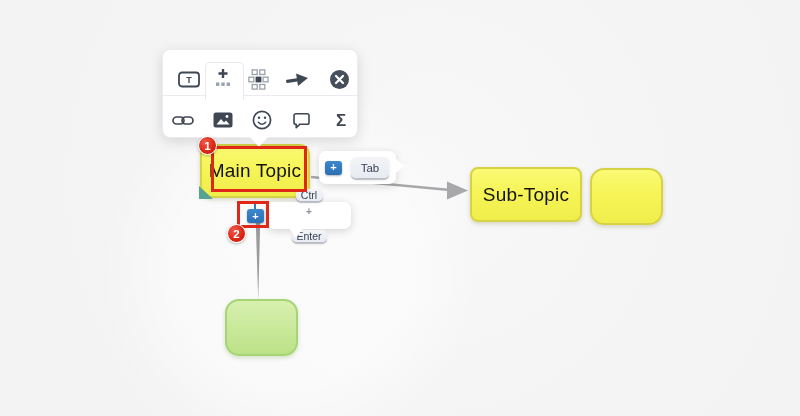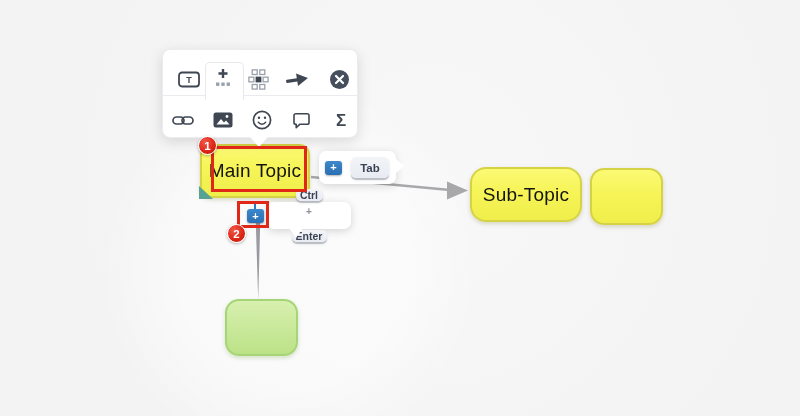--- a/index.html
+++ b/index.html
@@ -27,21 +27,21 @@
     background:linear-gradient(180deg,#fbfa74 0%,#f6f457 45%,#f0ee4b 100%);
     border:2px solid #d5d246;
     box-shadow:0 2px 4px rgba(130,130,60,.28);
   }
   .node.green{
     background:linear-gradient(180deg,#d7f0af 0%,#bce287 100%);
     border:2px solid #a6d577;
     box-shadow:0 2px 4px rgba(110,160,60,.28);
   }
   #main-topic{left:200px;top:144px;width:110px;height:54px;border-radius:10px;}
-  #sub-topic{left:470px;top:167px;width:112px;height:55px;border-radius:16px;}
+  #sub-topic{left:470px;top:167px;width:112px;height:55px;border-radius:8px;}
   #empty-topic{left:590px;top:168px;width:73px;height:57px;border-radius:14px;}
   #green-topic{left:225px;top:299px;width:73px;height:57px;border-radius:14px;}
   #corner-handle{
     left:199px;top:186px;width:0;height:0;z-index:3;
     border-bottom:13px solid #57a293;border-right:14px solid transparent;
   }
 
   
   #toolbar{
     left:162px;top:49px;width:196px;height:89px;z-index:5;
@@ -77,21 +77,21 @@
     border-left:9px solid #fff;
   }
   #ctrl-enter-bubble{left:267px;top:202px;width:84px;height:27px;padding:0 7px;gap:5px;justify-content:center;flex-direction:column;}
   #ctrl-enter-tip{
     left:289px;top:228px;width:0;height:0;z-index:6;
     border-left:7px solid transparent;border-right:7px solid transparent;
     border-top:10px solid #fff;
   }
   .keycap{
     background:linear-gradient(180deg,#f2f4f8,#e8ebf1);
-    border-radius:5px;color:#3a4254;font-weight:bold;
+    border-radius:5px;color:#3a4254;font-weight:normal;
     display:flex;align-items:center;justify-content:center;
     box-shadow:0 2px 0 rgba(160,166,178,.6),0 2px 3px rgba(0,0,0,.12);
     box-sizing:border-box;
   }
   #tab-key{width:38px;height:21px;font-size:11.5px;}
   #ctrl-key{width:27px;height:18px;font-size:10.5px;}
   #enter-key{width:35px;height:18px;font-size:10.5px;margin-top:8px;}
   .plus-sep{color:#8a8f98;font-size:10px;font-weight:bold;}
 
   

